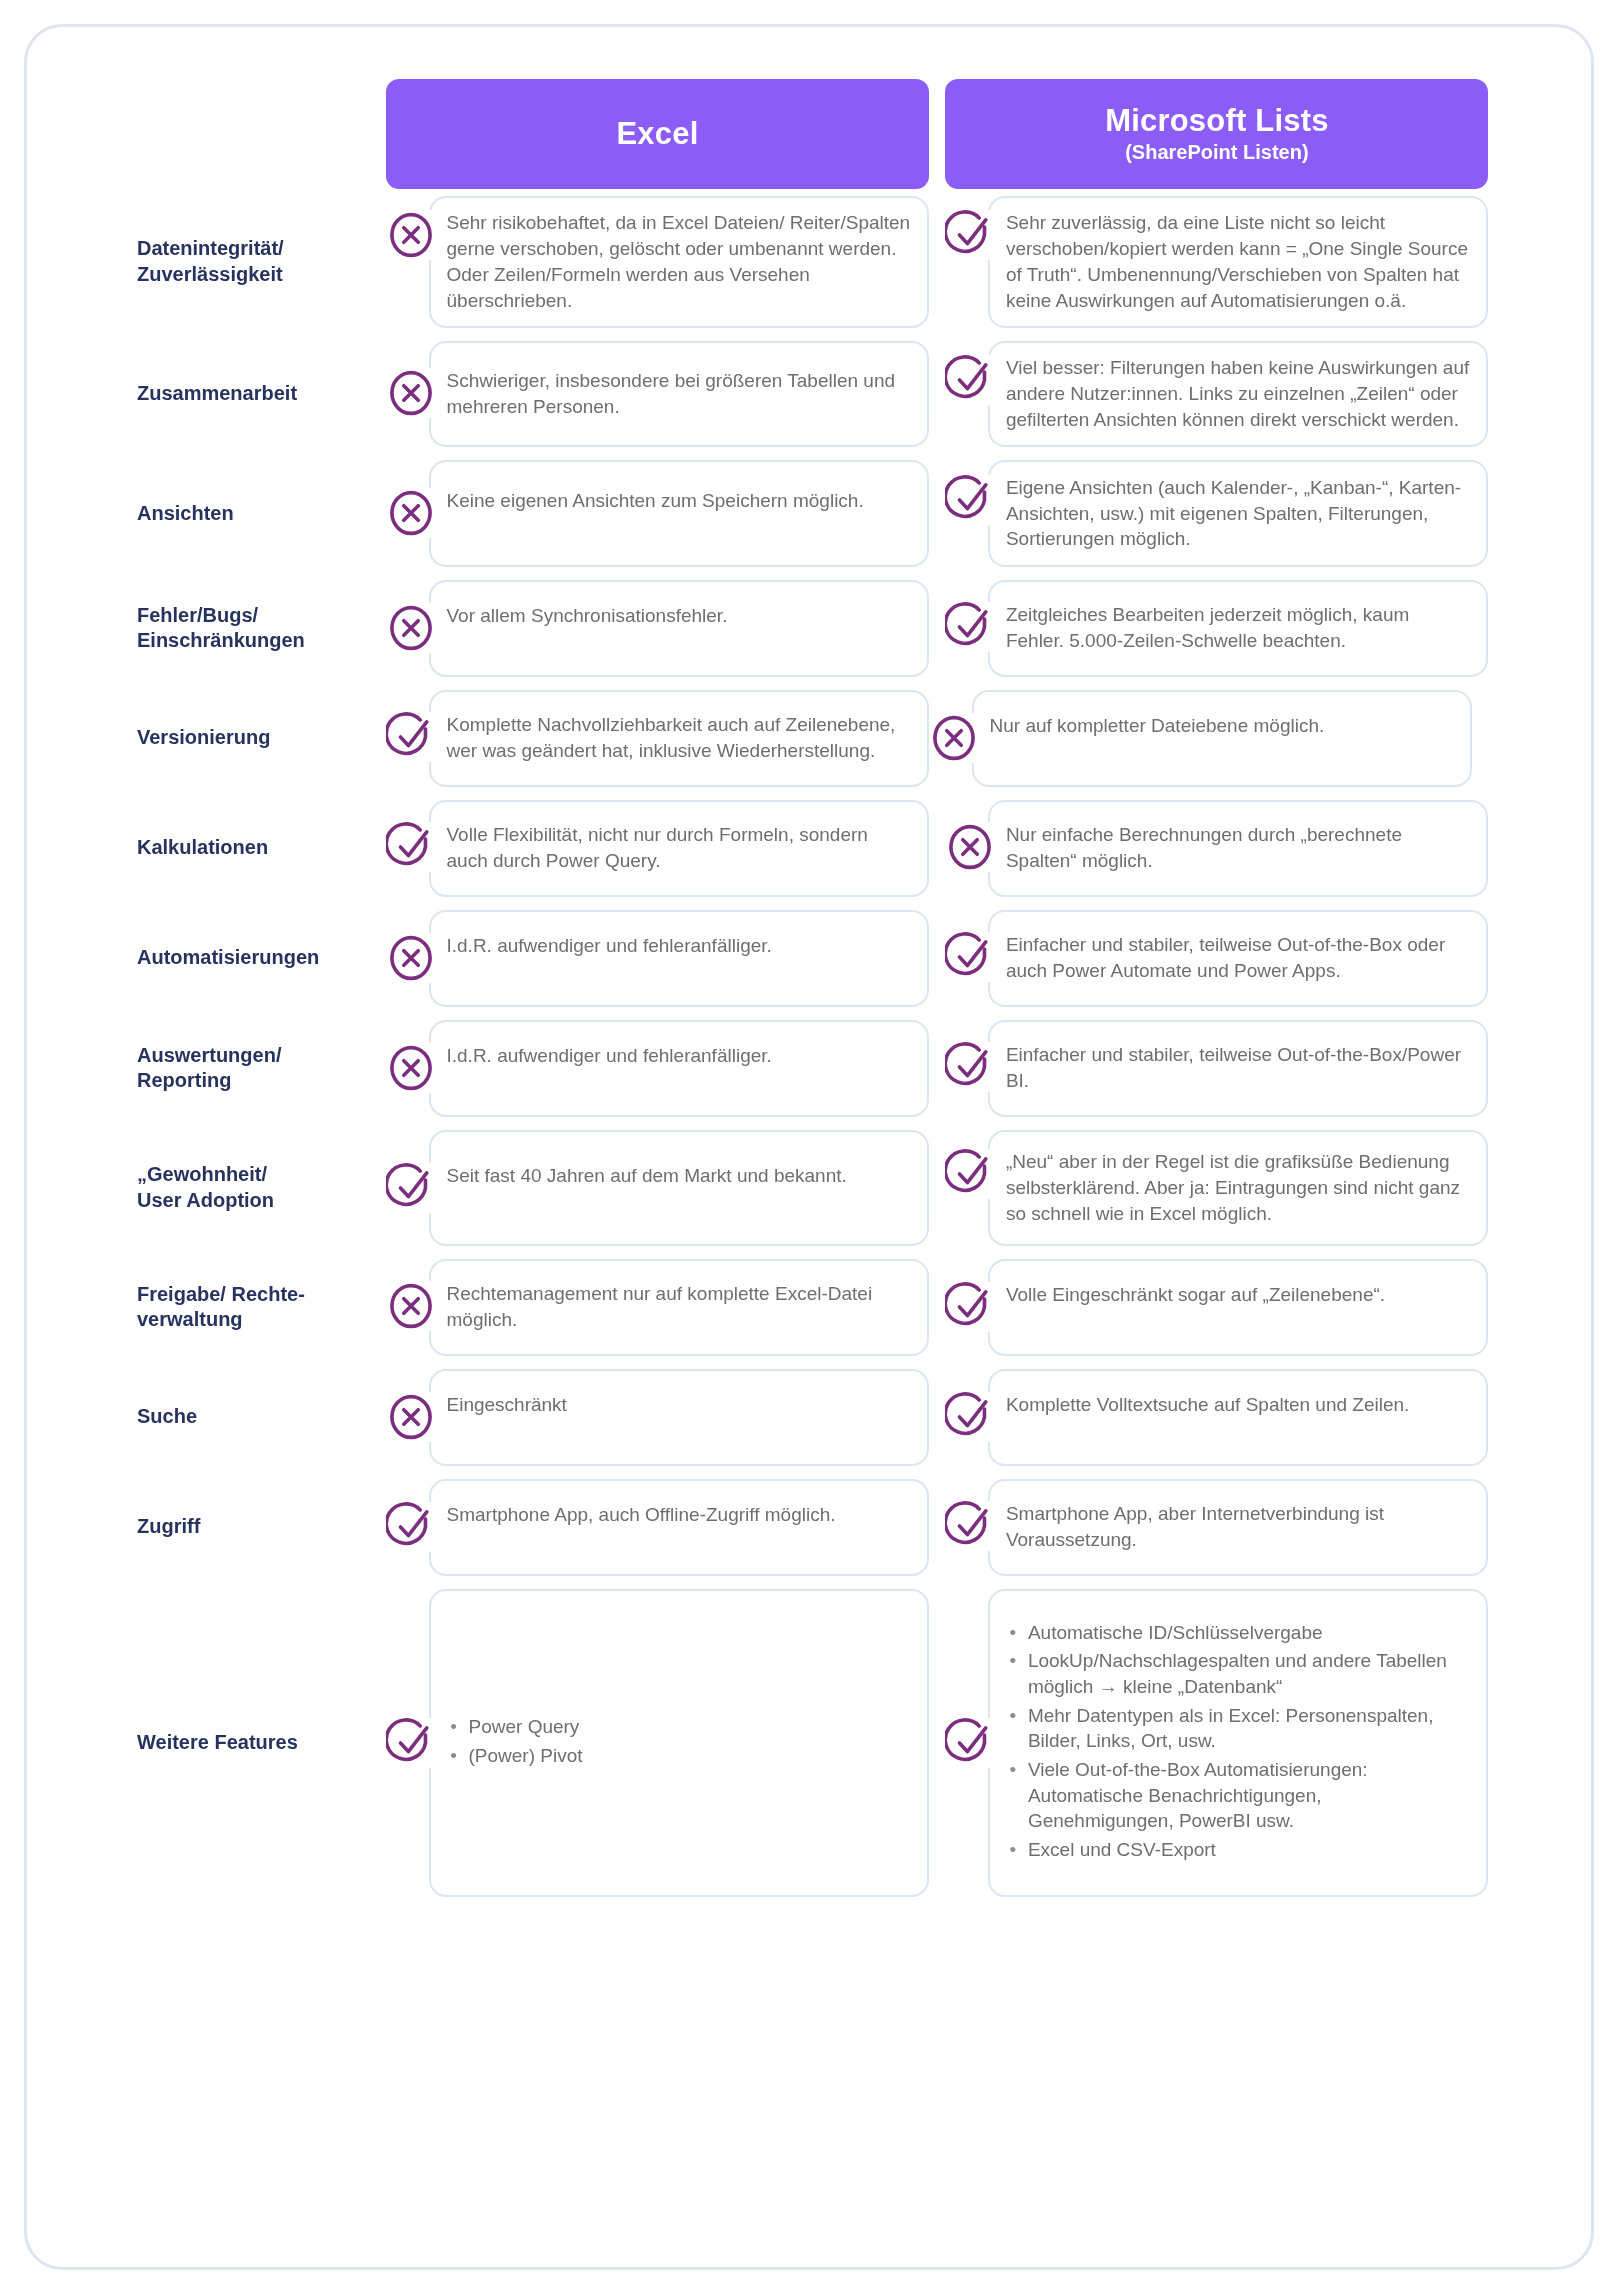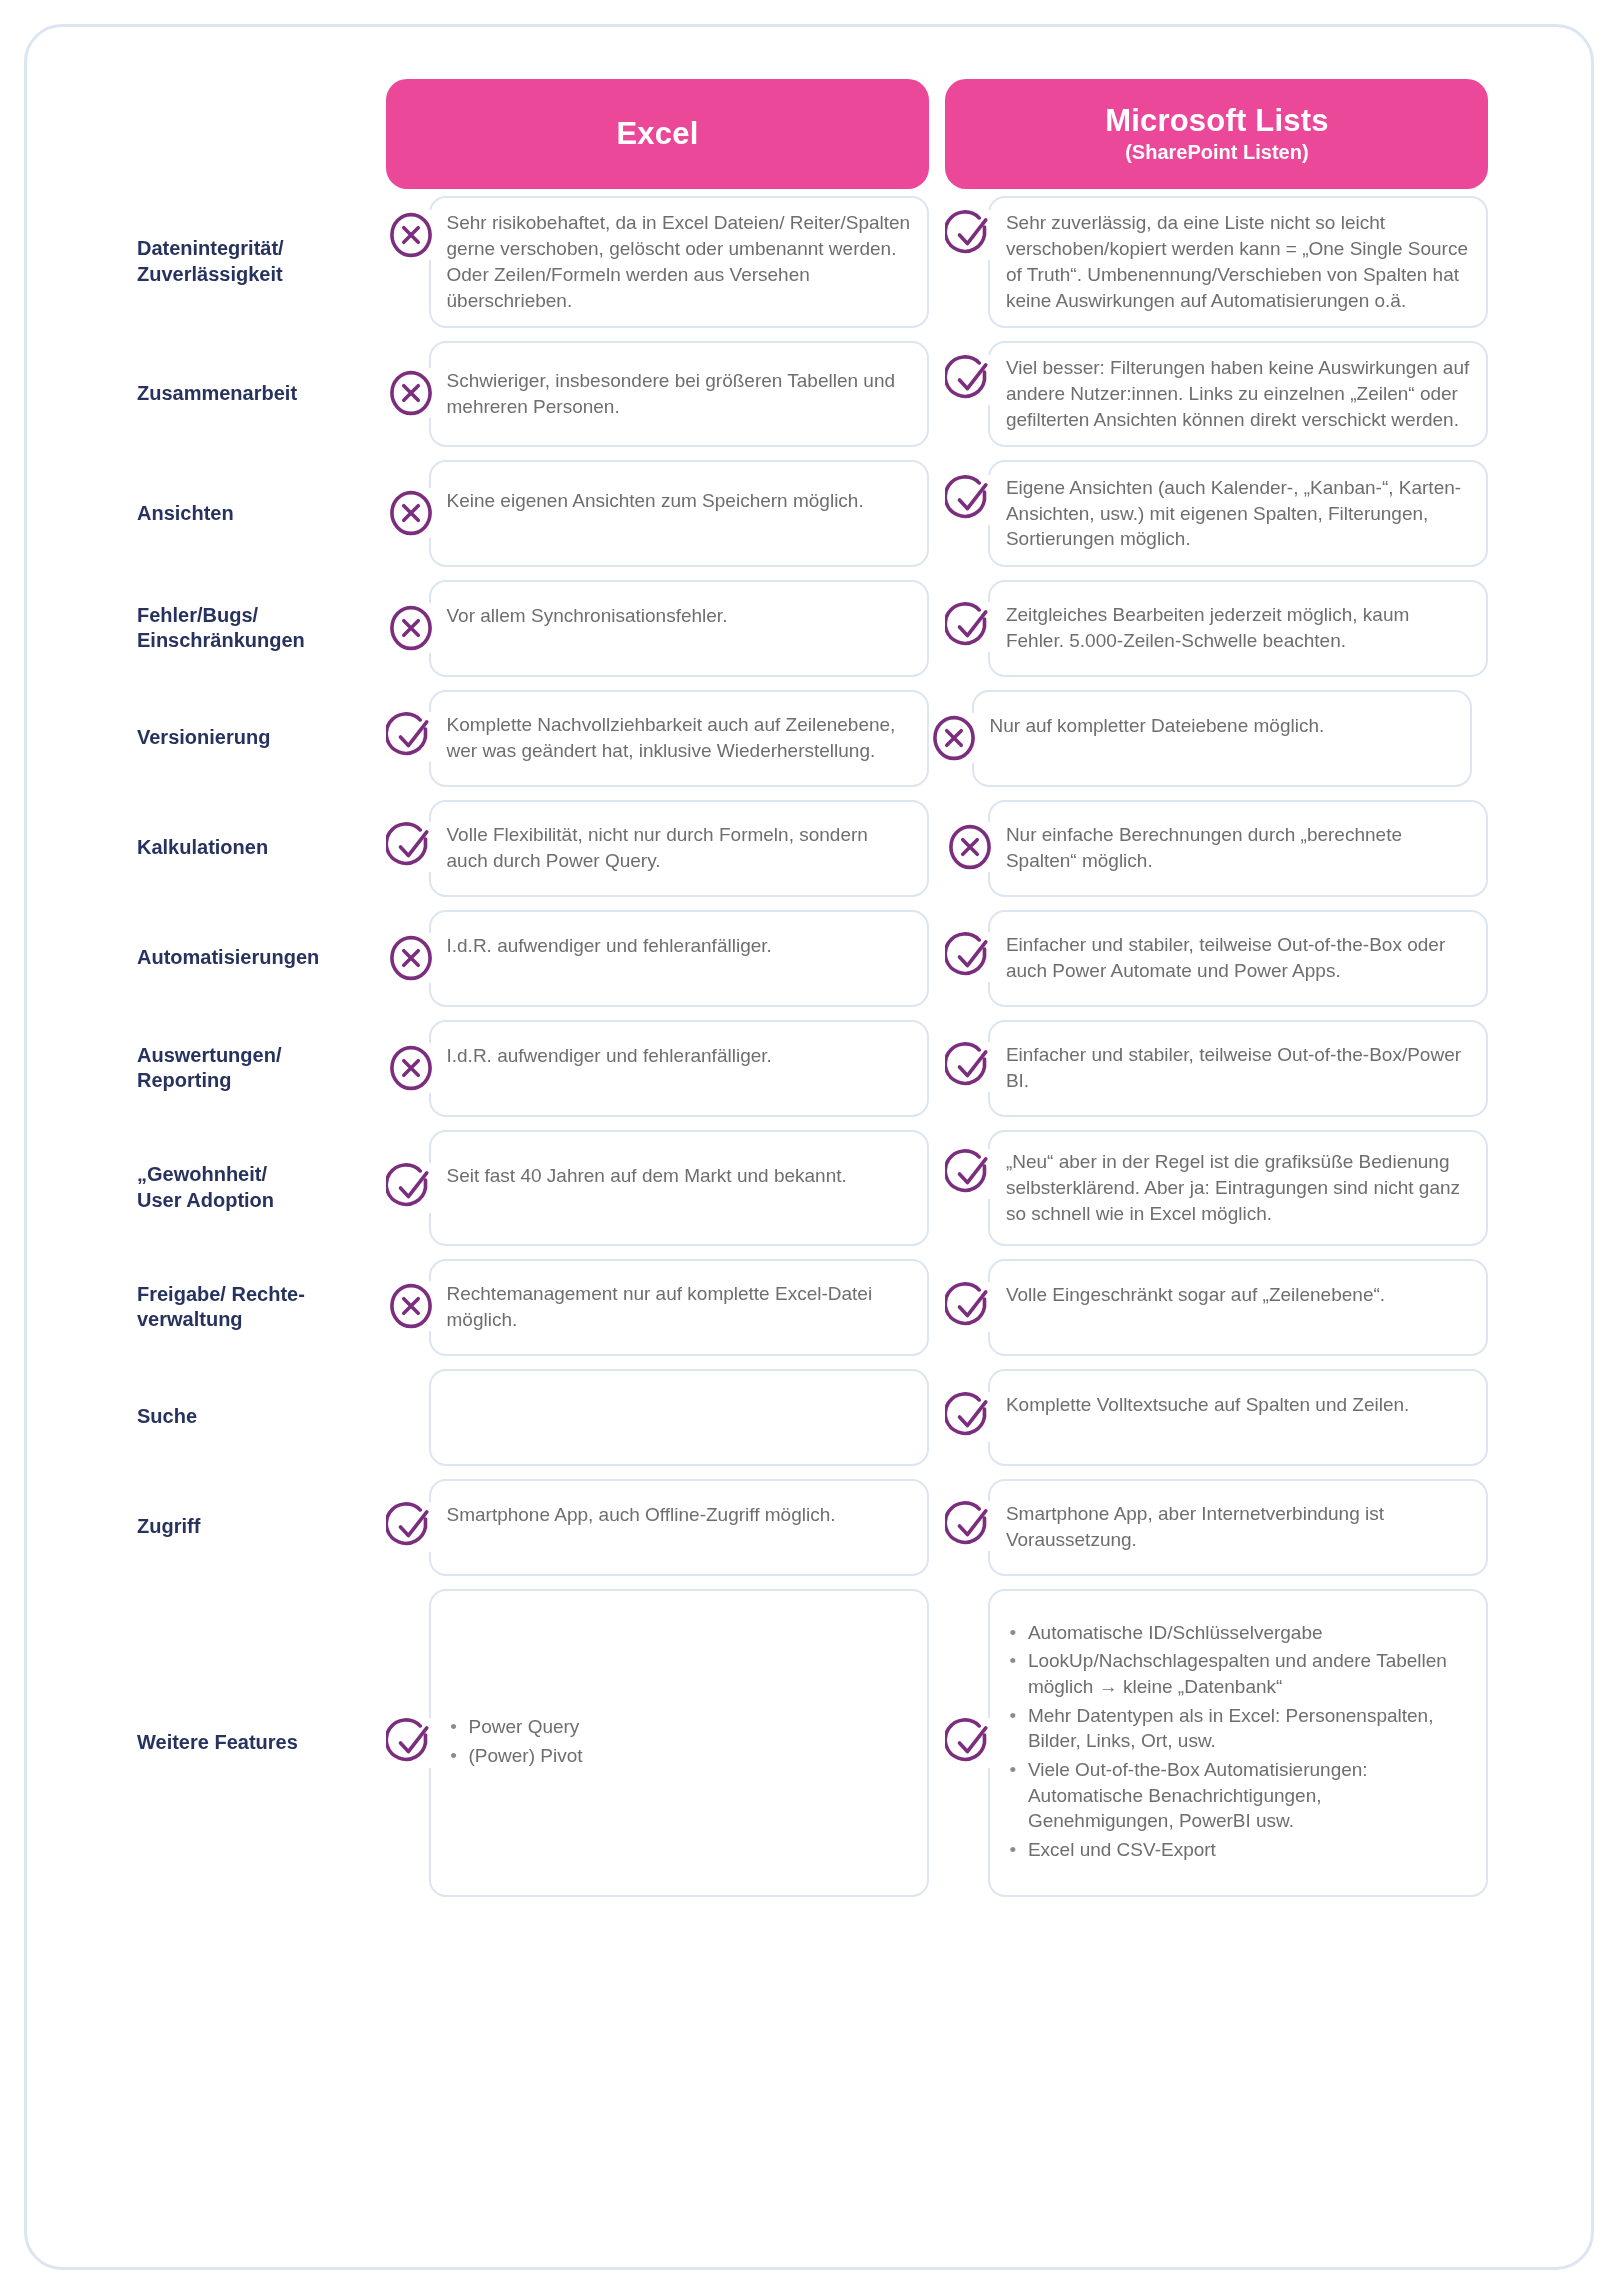--- a/index.html
+++ b/index.html
@@ -39,22 +39,22 @@
     left: 137px;
     top: 79px;
     width: 1368px;
     height: 110px;
     display: flex;
     align-items: stretch;
   }
   #header-row .spacer { width: 249px; flex: 0 0 249px; }
 
   .head-card {
-    background: #ec4899;
-    border-radius: 21px;
+    background: #8b5cf6;
+    border-radius: 13px;
     color: #ffffff;
     display: flex;
     flex-direction: column;
     align-items: center;
     justify-content: center;
     text-align: center;
     line-height: 1.12;
   }
   .head-card.excel { flex: 0 0 543px; margin-right: 16.4px; }
   .head-card.lists { flex: 0 0 543px; text-align: right; }
@@ -496,20 +496,29 @@
             <div class="celltext">Volle Eingeschränkt sogar auf „Zeilenebene“.</div>
           </div>
         </div>
       </div>
       <div class="row h-11">
         <div class="cat-cell">
           <div class="cat-label">Suche</div>
         </div>
         <div class="cell excel">
           <div class="bubble"></div>
+          <div class="cell-inner">
+            <span class="icon">
+              <svg viewBox="0 0 76 76" xmlns="http://www.w3.org/2000/svg">
+                <ellipse cx="38" cy="38" rx="29" ry="31" fill="none" stroke="#7b2d7e" stroke-width="5.5"></ellipse>
+                <path d="M27 27 L49 49 M49 27 L27 49" fill="none" stroke="#7b2d7e" stroke-width="5.5" stroke-linecap="round"></path>
+              </svg>
+            </span>
+            <div class="celltext">Eingeschränkt</div>
+          </div>
         </div>
         <div class="cell lists">
           <div class="bubble"></div>
           <div class="cell-inner">
             <span class="icon">
               <svg viewBox="0 0 76 76" xmlns="http://www.w3.org/2000/svg">
                 <path d="M52 12 A30 30 0 1 0 60 38 L60 26" fill="none" stroke="#7b2d7e" stroke-width="5.5" stroke-linecap="round"></path>
                 <path d="M22 38 L34 51 L62 15" fill="none" stroke="#7b2d7e" stroke-width="5.5" stroke-linecap="round" stroke-linejoin="round"></path>
               </svg>
             </span>

